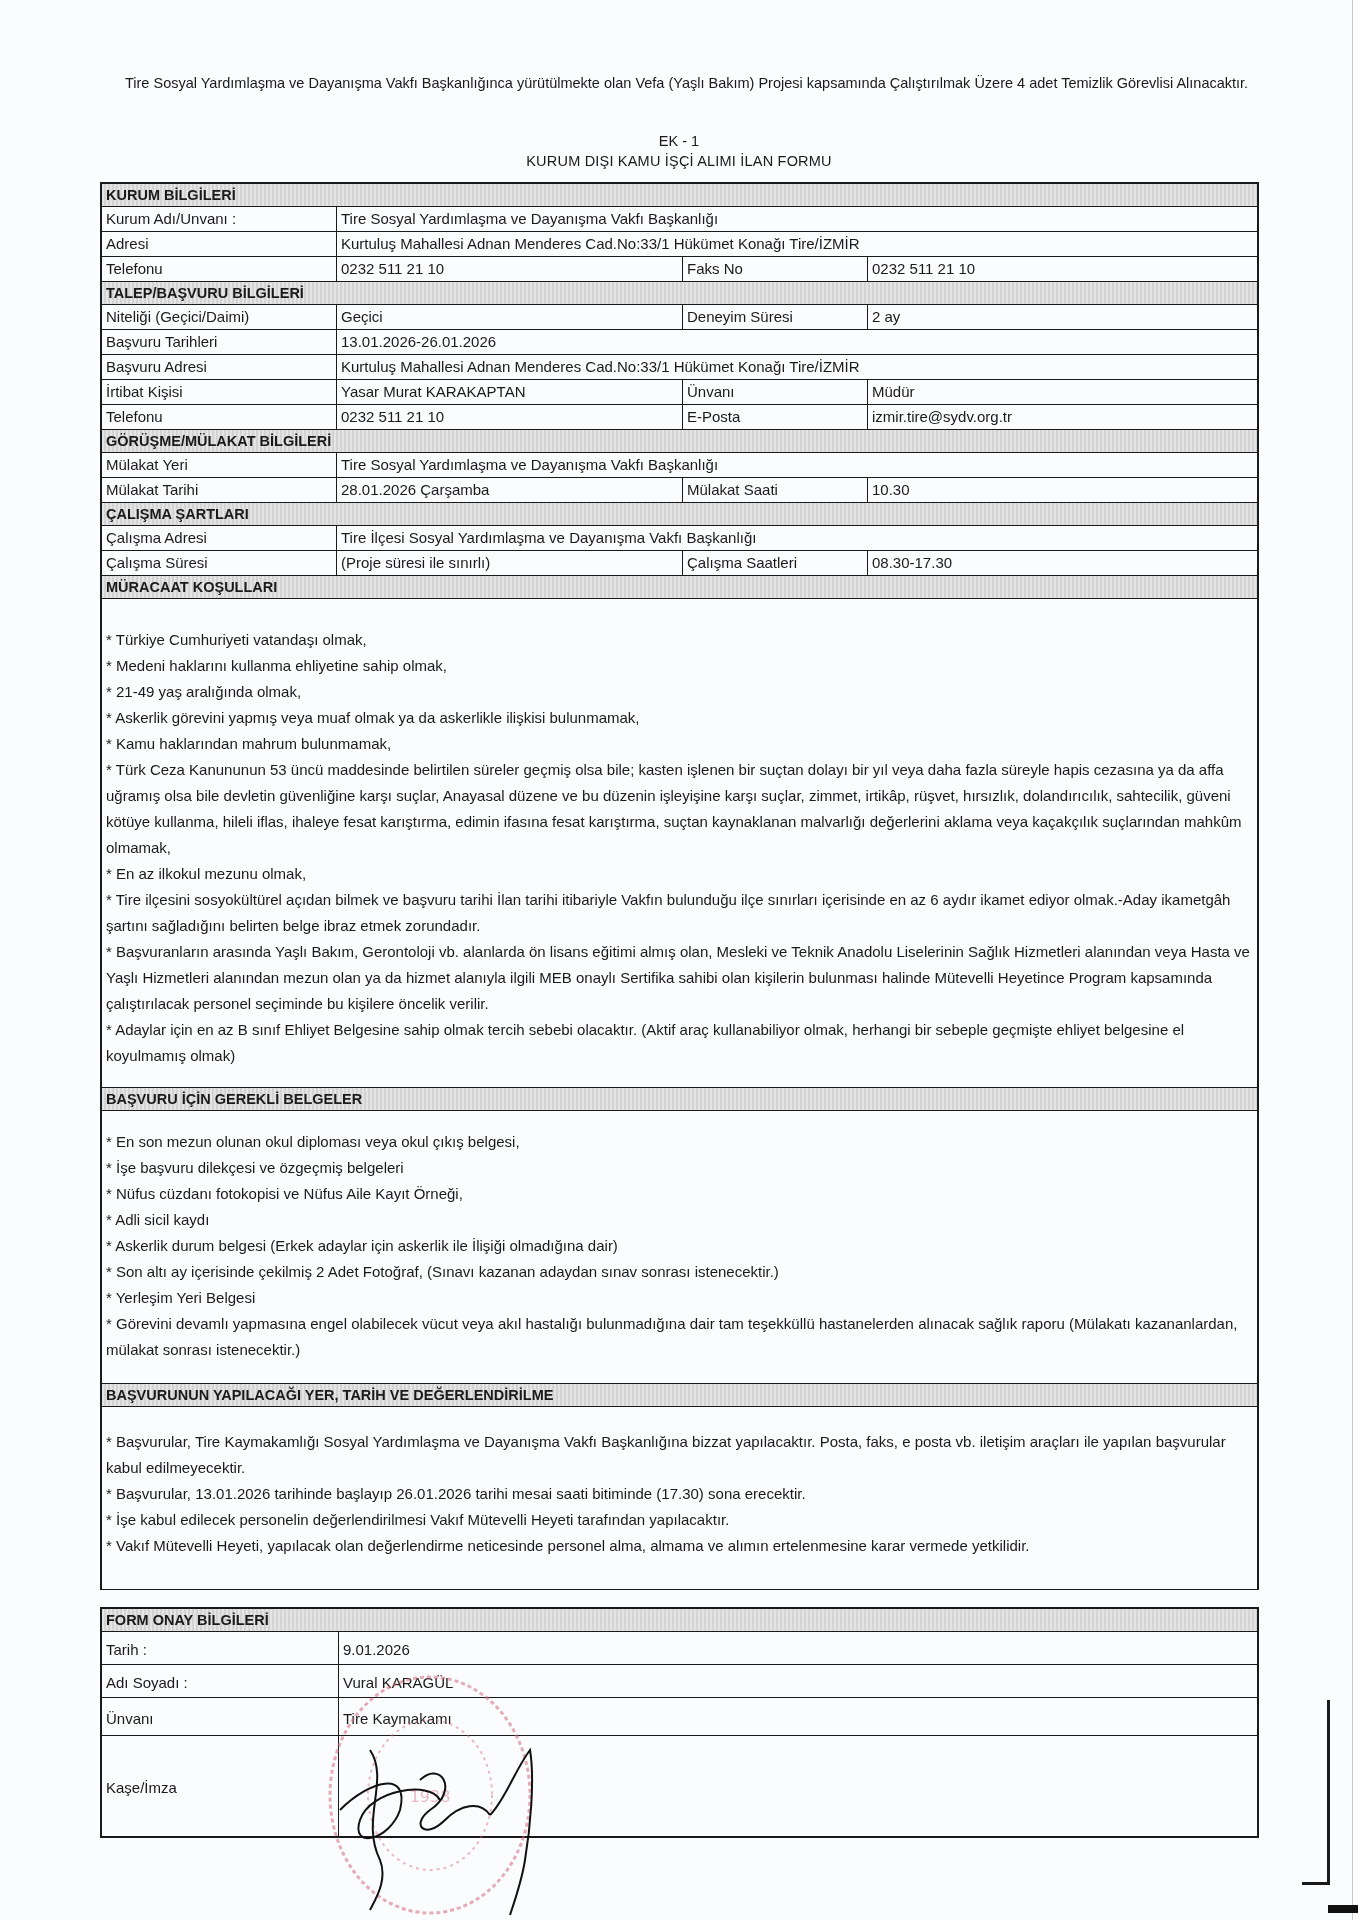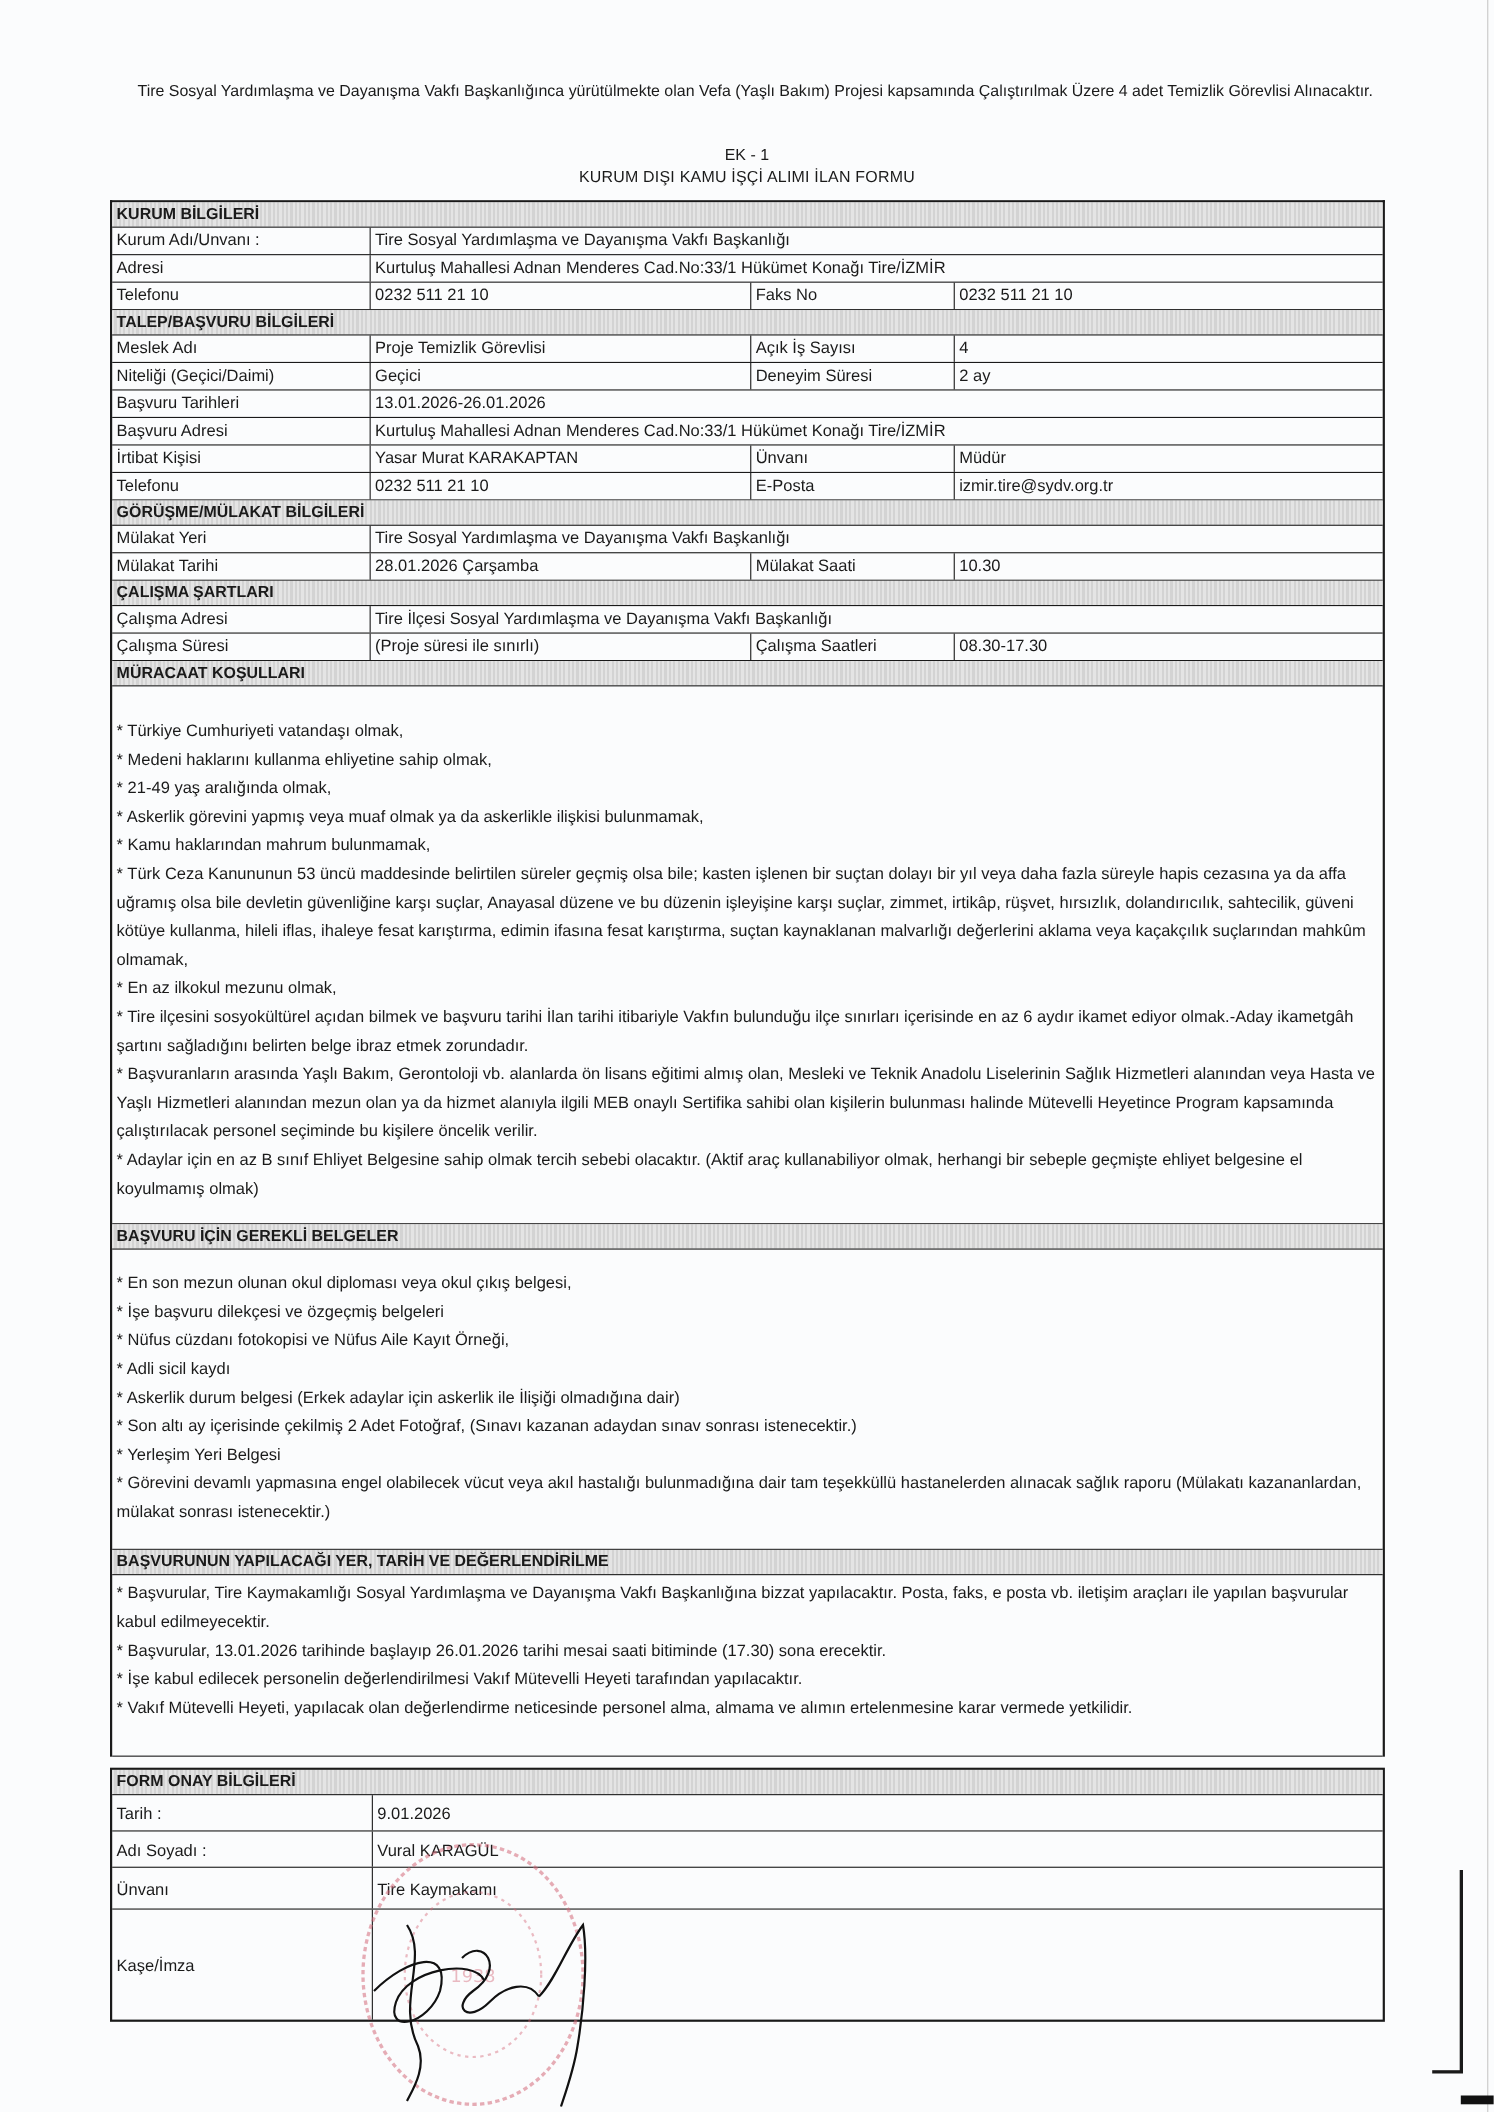--- a/index.html
+++ b/index.html
@@ -58,26 +58,20 @@
     <div class="cell cwide">Kurtuluş Mahallesi Adnan Menderes Cad.No:33/1 Hükümet Konağı Tire/İZMİR</div>
   </div>
   <div class="row">
     <div class="cell c1">Telefonu</div>
     <div class="cell c2">0232 511 21 10</div>
     <div class="cell c3">Faks No</div>
     <div class="cell c4">0232 511 21 10</div>
   </div>
 
   <div class="sec">TALEP/BAŞVURU BİLGİLERİ</div>
-  <div class="row">
-    <div class="cell c1">Meslek Adı</div>
-    <div class="cell c2">Proje Temizlik Görevlisi</div>
-    <div class="cell c3">Açık İş Sayısı</div>
-    <div class="cell c4">4</div>
-  </div>
   <div class="row">
     <div class="cell c1">Niteliği (Geçici/Daimi)</div>
     <div class="cell c2">Geçici</div>
     <div class="cell c3">Deneyim Süresi</div>
     <div class="cell c4">2 ay</div>
   </div>
   <div class="row">
     <div class="cell c1">Başvuru Tarihleri</div>
     <div class="cell cwide">13.01.2026-26.01.2026</div>
   </div>
@@ -142,21 +136,21 @@
     <div class="line">* İşe başvuru dilekçesi ve özgeçmiş belgeleri</div>
     <div class="line">* Nüfus cüzdanı fotokopisi ve Nüfus Aile Kayıt Örneği,</div>
     <div class="line">* Adli sicil kaydı</div>
     <div class="line">* Askerlik durum belgesi (Erkek adaylar için askerlik ile İlişiği olmadığına dair)</div>
     <div class="line">* Son altı ay içerisinde çekilmiş 2 Adet Fotoğraf, (Sınavı kazanan adaydan sınav sonrası istenecektir.)</div>
     <div class="line">* Yerleşim Yeri Belgesi</div>
     <div class="line">* Görevini devamlı yapmasına engel olabilecek vücut veya akıl hastalığı bulunmadığına dair tam teşekküllü hastanelerden alınacak sağlık raporu (Mülakatı kazananlardan, mülakat sonrası istenecektir.)</div>
   </div>
 
   <div class="sec">BAŞVURUNUN YAPILACAĞI YER, TARİH VE DEĞERLENDİRİLME</div>
-  <div class="block" style="padding-top:4px; padding-bottom:30px;">
+  <div class="block" style="padding-top:22px; padding-bottom:30px;">
     <div class="line">* Başvurular, Tire Kaymakamlığı Sosyal Yardımlaşma ve Dayanışma Vakfı Başkanlığına bizzat yapılacaktır. Posta, faks, e posta vb. iletişim araçları ile yapılan başvurular kabul edilmeyecektir.</div>
     <div class="line">* Başvurular, 13.01.2026 tarihinde başlayıp 26.01.2026 tarihi mesai saati bitiminde (17.30) sona erecektir.</div>
     <div class="line">* İşe kabul edilecek personelin değerlendirilmesi Vakıf Mütevelli Heyeti tarafından yapılacaktır.</div>
     <div class="line">* Vakıf Mütevelli Heyeti, yapılacak olan değerlendirme neticesinde personel alma, almama ve alımın ertelenmesine karar vermede yetkilidir.</div>
   </div>
 </div>
 
 <div class="approval">
   <div class="sec">FORM ONAY BİLGİLERİ</div>
   <div class="row">

